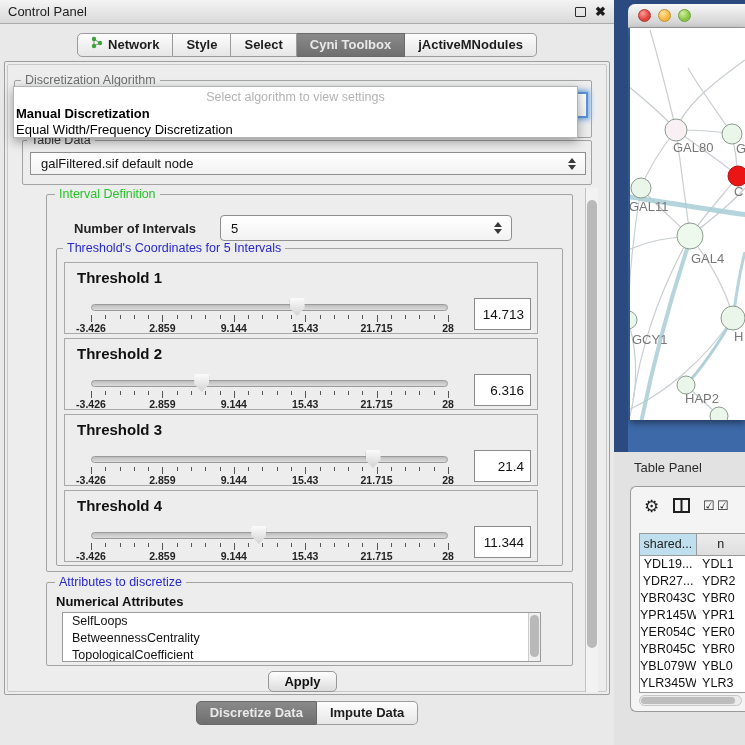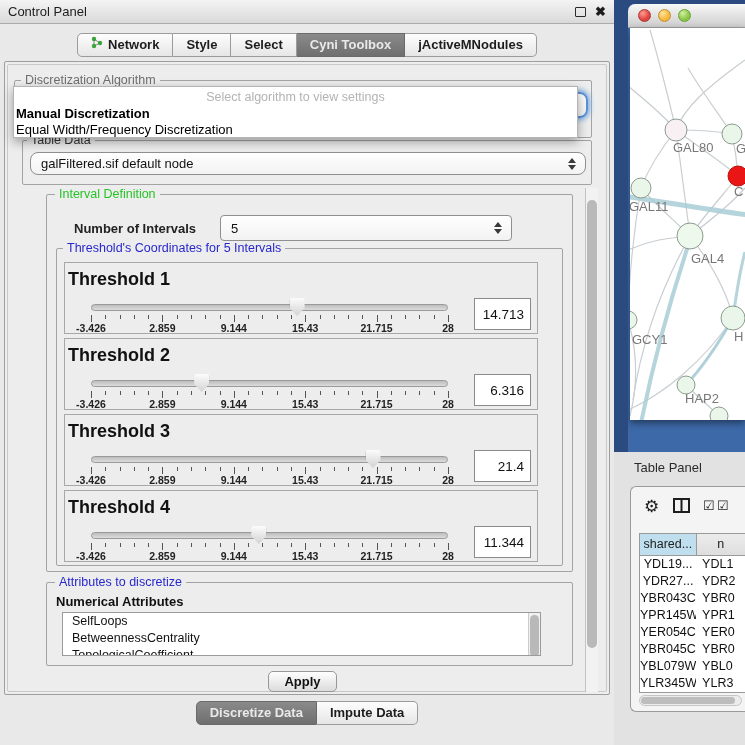--- a/index.html
+++ b/index.html
@@ -26,56 +26,56 @@
   .tab.selected { background:linear-gradient(#8a8a8a,#6f6f6f); color:#e9e9e9; border-color:#6a6a6a; }
 
   #content-outer { position:absolute; left:4px; top:61px; width:606px; height:634px;
     border:1px solid #9e9e9e; background:#ededed; border-radius:2px; }
   #content-inner { position:absolute; left:2px; top:2px; right:2px; bottom:2px; border:1px solid #c9c9c9; border-radius:2px; }
 
   .group { position:absolute; border:1px solid #a3a3a3; border-radius:2px; }
   .group-title { position:absolute; top:-8px; background:#ededed; padding:0 4px; font-size:12.5px; white-space:nowrap; }
   .t-gray { color:#6e6e6e; } .t-dark { color:#333; } .t-green { color:#27c427; } .t-blue { color:#2727cc; }
 
-  .combo { position:absolute; background:linear-gradient(#ffffff,#f2f2f2); border:1px solid #8f8f8f; border-radius:8px;
+  .combo { position:absolute; background:linear-gradient(#ffffff,#f2f2f2); border:1px solid #8f8f8f; border-radius:0;
     font-size:13px; color:#111; display:flex; align-items:center; padding:0 10px; }
   .combo .arrows { position:absolute; right:9px; top:50%; transform:translateY(-50%); display:flex; flex-direction:column; gap:2px; }
   .arr-up { width:0; height:0; border-left:4px solid transparent; border-right:4px solid transparent; border-bottom:5px solid #3a3a3a; }
   .arr-dn { width:0; height:0; border-left:4px solid transparent; border-right:4px solid transparent; border-top:5px solid #3a3a3a; }
   #algo-combo { left:22px; top:92px; width:566px; height:26px; border:2px solid #5b93d6; box-shadow:0 0 5px 2px #7fb0e8; }
 
   #algo-popup { position:absolute; left:13px; top:86px; width:565px; height:52px; background:#fff;
     border:1px solid #b4b4b4; box-shadow:0 4px 10px rgba(0,0,0,.35); z-index:5; }
   #popup-hint { position:absolute; left:0; right:0; top:3px; text-align:center; color:#b3b3b3; font-size:12.5px; }
   .popup-item { position:absolute; left:2px; font-size:13px; color:#000; white-space:nowrap; }
   .popup-item.bold { font-weight:bold; }
 
   
   #main-scroll { position:absolute; left:585px; top:188px; width:13px; height:504px; background:#f2f2f2; border-left:1px solid #c2c2c2; }
   #main-scroll .thumb { position:absolute; left:1px; top:12px; width:10px; height:448px; background:#b9b9b9; border-radius:5px; }
 
   
   .th-panel { position:absolute; left:64px; width:474px; height:72px; border:1px solid #a8a8a8; background:#ededed; }
-  .th-label { position:absolute; left:3px; top:6px; font-weight:bold; font-size:18px; color:#111; }
+  .th-label { position:absolute; left:12px; top:6px; font-weight:bold; font-size:15px; color:#111; }
   .th-track { position:absolute; left:26px; top:41px; width:357px; height:7px; border-radius:4px;
     background:linear-gradient(#bdbdbd,#dcdcdc); border:1px solid #9a9a9a; }
   .th-thumb { position:absolute; top:35px; width:15px; height:18px;
     background:linear-gradient(#fcfcfc,#d2d2d2);
     clip-path:polygon(8% 0,92% 0,100% 12%,100% 55%,50% 100%,0 55%,0 12%);
     filter:drop-shadow(0 0 1px #777); }
   .th-ticks { position:absolute; left:26px; top:52px; width:358px; height:7px; }
   .th-ticks i { position:absolute; top:0; width:1px; background:#555; }
   .th-ticklabels { position:absolute; left:26px; top:59px; width:358px; height:11px; }
   .th-ticklabels span { position:absolute; width:60px; margin-left:-30px; text-align:center; font-size:10.5px; font-weight:600; color:#222; }
   .th-value { position:absolute; left:409px; top:35px; width:57px; height:32px; background:#fff; border:1px solid #8a8a8a;
     font-family:"Liberation Sans",sans-serif; font-size:13.5px; color:#111; text-align:right; padding-right:6px; }
 
   
   #attr-subtitle { position:absolute; left:56px; top:594px; font-weight:bold; font-size:13px; color:#111; }
-  #attr-list { position:absolute; left:62px; top:612px; width:479px; height:44px; background:#fff; border:1px solid #9a9a9a; overflow:hidden; }
+  #attr-list { position:absolute; left:62px; top:612px; width:479px; height:50px; background:#fff; border:1px solid #9a9a9a; overflow:hidden; }
   .attr-item { padding:1px 0 1px 9px; font-size:12.5px; color:#111; line-height:15px; white-space:nowrap; }
   #attr-scroll { position:absolute; right:0; top:0; width:12px; height:100%; background:#f0f0f0; border-left:1px solid #ccc; }
   #attr-scroll .thumb { position:absolute; left:1px; top:2px; width:9px; height:42px; background:#b9b9b9; border-radius:5px; }
 
   #apply-btn { position:absolute; left:268px; top:671px; width:69px; height:21px; border:1px solid #979797; border-radius:5px;
     background:linear-gradient(#fefefe,#dcdcdc); font-family:"Liberation Sans",sans-serif; font-size:13px; font-weight:600; color:#111; }
 
   
   #desktop { position:absolute; left:614px; top:0; width:131px; height:452px; background:#2b4a80; }
   #desktop-lower { position:absolute; left:614px; top:452px; width:131px; height:293px; background:#e2e2e2; }

